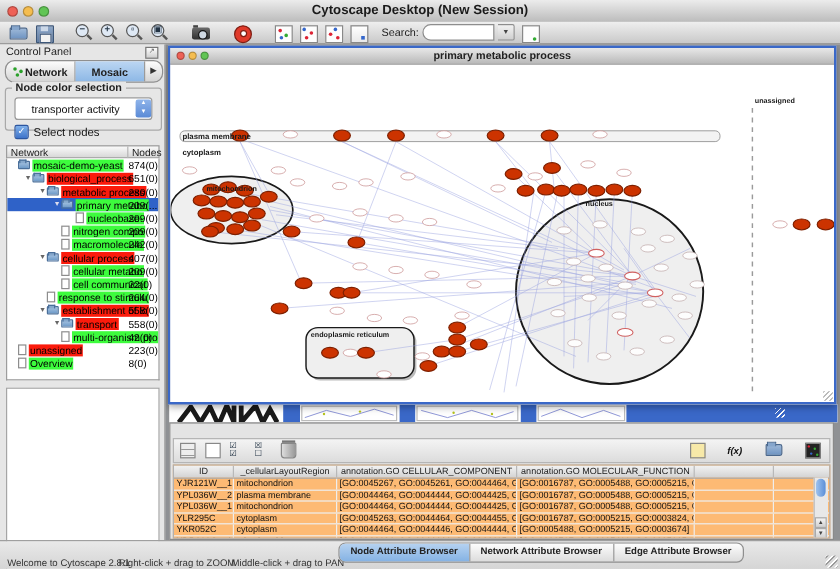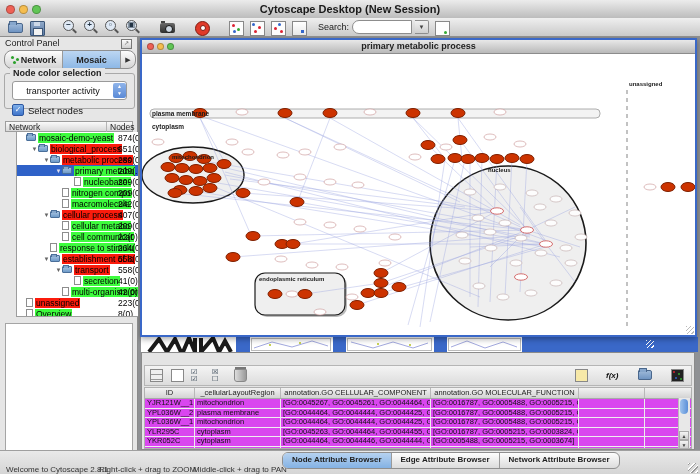--- a/index.html
+++ b/index.html
@@ -57,21 +57,21 @@
   #cp-group-label{left:10px;top:31px;background:#e6e6e6;padding:0 3px;font-size:9px;font-weight:bold;color:#222;}
   #cp-combo{left:12px;top:44px;width:113px;height:17px;background:#fff;border:1px solid #9a9a9a;border-radius:3px;display:flex;align-items:center;}
   #cp-combo .val{flex:1;text-align:center;font-size:9px;}
   #cp-combo .step{width:13px;height:15px;margin:0;background:linear-gradient(#8fb4ea,#5a8ad6);border-radius:2px;color:#fff;font-size:5px;line-height:7px;text-align:center;}
   #cp-check{left:12px;top:67px;display:flex;align-items:center;gap:4px;}
   .chk{width:10px;height:10px;background:linear-gradient(#7fb0ea,#3f74ca);border:1px solid #2c56a0;border-radius:2px;color:#fff;font-size:8px;line-height:10px;text-align:center;font-weight:bold;}
   #tree-header{left:5px;top:84px;width:128px;height:11px;background:linear-gradient(#fafafa,#d8d8d8);
      border:1px solid #9d9d9d;box-sizing:border-box;font-size:8.5px;color:#222;}
   #tree-header .c1{position:absolute;left:3px;top:0;line-height:10px;}
   #tree-header .c2{position:absolute;left:100px;top:0;line-height:10px;border-left:1px solid #b5b5b5;padding-left:3px;}
-  #tree-wrap{left:16px;top:95px;width:128px;height:185px;background:#fff;border:1px solid #9d9d9d;border-top:none;box-sizing:border-box;overflow:hidden;}
+  #tree-wrap{left:5px;top:95px;width:128px;height:185px;background:#fff;border:1px solid #9d9d9d;border-top:none;box-sizing:border-box;overflow:hidden;}
   .trow{position:relative;height:11px;display:flex;align-items:center;white-space:nowrap;}
   .trow.sel{background:#2f62c8;}
   .arrowg{width:7px;font-size:6px;color:#666;flex:0 0 auto;text-align:center;}
   .trow.sel .arrowg{color:#dde;}
   .ticon{flex:0 0 auto;margin-right:2px;position:relative;}
   .ticon.folder{width:10px;height:7px;background:linear-gradient(#a8c4e2,#6d9ac8);border:1px solid #4a6f9a;border-radius:1px;box-sizing:border-box;}
   .ticon.folder::before{content:"";position:absolute;left:0;top:-2px;width:4px;height:2px;background:#86a8cc;border:1px solid #4a6f9a;border-bottom:none;}
   .ticon.doc{width:7px;height:9px;background:#fff;border:1px solid #8d8d8d;box-sizing:border-box;}
   .chip{font-size:8.5px;line-height:10px;padding:0 1px;color:#000;overflow:hidden;max-width:74px;text-overflow:clip;}
   .chip.green{background:#3dfc3d;}
@@ -92,21 +92,21 @@
   #net-canvas{left:0;top:14px;width:553px;height:281px;background:#fff;overflow:hidden;}
   #net-grip{right:1px;bottom:1px;width:8px;height:8px;background:repeating-linear-gradient(135deg,#bbb 0 1px,transparent 1px 3px);}
   
   #data-panel{left:141px;top:352px;width:554px;height:98px;background:#e4e4e4;border:1px solid #8a8a8a;box-sizing:border-box;}
   #dp-title{left:4px;top:0;font-size:9px;line-height:11px;color:#222;}
   #dp-header{left:0;top:0;width:100%;height:11px;background:linear-gradient(#f0f0f0,#cfcfcf);border-bottom:1px solid #9a9a9a;}
   #dp-toolbar{left:2px;top:12px;width:548px;height:21px;background:linear-gradient(#f4f4f4,#dcdcdc);border:1px solid #b5b5b5;display:flex;align-items:center;gap:6px;padding-left:4px;box-sizing:border-box;}
   .dpi{width:15px;height:15px;position:relative;flex:0 0 auto;}
   .dpi .pg{position:absolute;inset:1px;background:#fff;border:1px solid #888;}
   .dp-right{margin-left:auto;display:flex;gap:17px;margin-right:6px;}
-  #dp-table{left:2px;top:34px;width:548px;height:62px;background:#d946ef;border:1px solid #b0b0b0;box-sizing:border-box;overflow:hidden;}
+  #dp-table{left:2px;top:34px;width:548px;height:62px;background:#fdba74;border:1px solid #b0b0b0;box-sizing:border-box;overflow:hidden;}
   .dp-hrow{display:flex;height:10px;background:linear-gradient(#f2f2f2,#d3d3d3);border-bottom:1px solid #a8a8a8;}
   .dp-hcell{font-size:7.5px;line-height:9px;text-align:center;color:#222;border-right:1px solid #b8b8b8;overflow:hidden;white-space:nowrap;box-sizing:border-box;}
   .dp-row{display:flex;height:8.6px;border-bottom:1px solid #eee;}
   .dp-cell{font-size:7.5px;line-height:8.5px;color:#111;border-right:1px solid #eee;overflow:hidden;white-space:nowrap;box-sizing:border-box;padding-left:2px;}
   .dp-cell.id{font-weight:normal;}
   .c-id{width:50px;} .c-reg{width:86px;} .c-cc{width:150px;} .c-mf{width:148px;} .c-x{width:66px;}
   #dp-scroll{position:absolute;right:1px;top:10px;width:11px;height:51px;background:#e8e8e8;border-left:1px solid #bbb;}
   #dp-thumb{position:absolute;left:1px;top:1px;width:8px;height:15px;border-radius:4px;background:linear-gradient(90deg,#9ec2ee,#5b8fd8);}
   .dp-arr{position:absolute;left:0;width:10px;height:9px;background:linear-gradient(#f4f4f4,#d0d0d0);border:1px solid #aaa;font-size:5px;line-height:8px;text-align:center;color:#444;box-sizing:border-box;}
   
@@ -311,27 +311,20 @@
           <span class="ticon folder"></span>
           <span class="chip red">establishment of lo</span>
           <span class="cnt">558(0)</span>
         </div>
         <div class="trow">
           <span style="flex: 0 0 auto; width: 38px;"></span>
           <span class="arrowg">▼</span>
           <span class="ticon folder"></span>
           <span class="chip red">transport</span>
           <span class="cnt">558(0)</span>
-        </div>
-        <div class="trow">
-          <span style="flex: 0 0 auto; width: 50px;"></span>
-          <span class="arrowg"></span>
-          <span class="ticon doc"></span>
-          <span class="chip green">secretion</span>
-          <span class="cnt">41(0)</span>
         </div>
         <div class="trow">
           <span style="flex: 0 0 auto; width: 38px;"></span>
           <span class="arrowg"></span>
           <span class="ticon doc"></span>
           <span class="chip green">multi-organism pro</span>
           <span class="cnt">42(0)</span>
         </div>
         <div class="trow">
           <span style="flex: 0 0 auto; width: 2px;"></span>
@@ -659,15 +652,15 @@
 </div>
 
 <div class="abs" id="statusbar">
   <span class="stxt" style="left:6px">Welcome to Cytoscape 2.8.1</span>
   <span class="stxt" style="left:99px">Right-click + drag to ZOOM</span>
   <span class="stxt" style="left:193px">Middle-click + drag to PAN</span>
   <span id="grip" class="abs"></span>
 </div>
 <div class="abs" id="bottom-tabs">
     <span class="btab sel">Node Attribute Browser</span>
+    <span class="btab">Network Attribute Browser</span>
     <span class="btab">Edge Attribute Browser</span>
-    <span class="btab">Network Attribute Browser</span>
   </div>
 
 </body></html>

